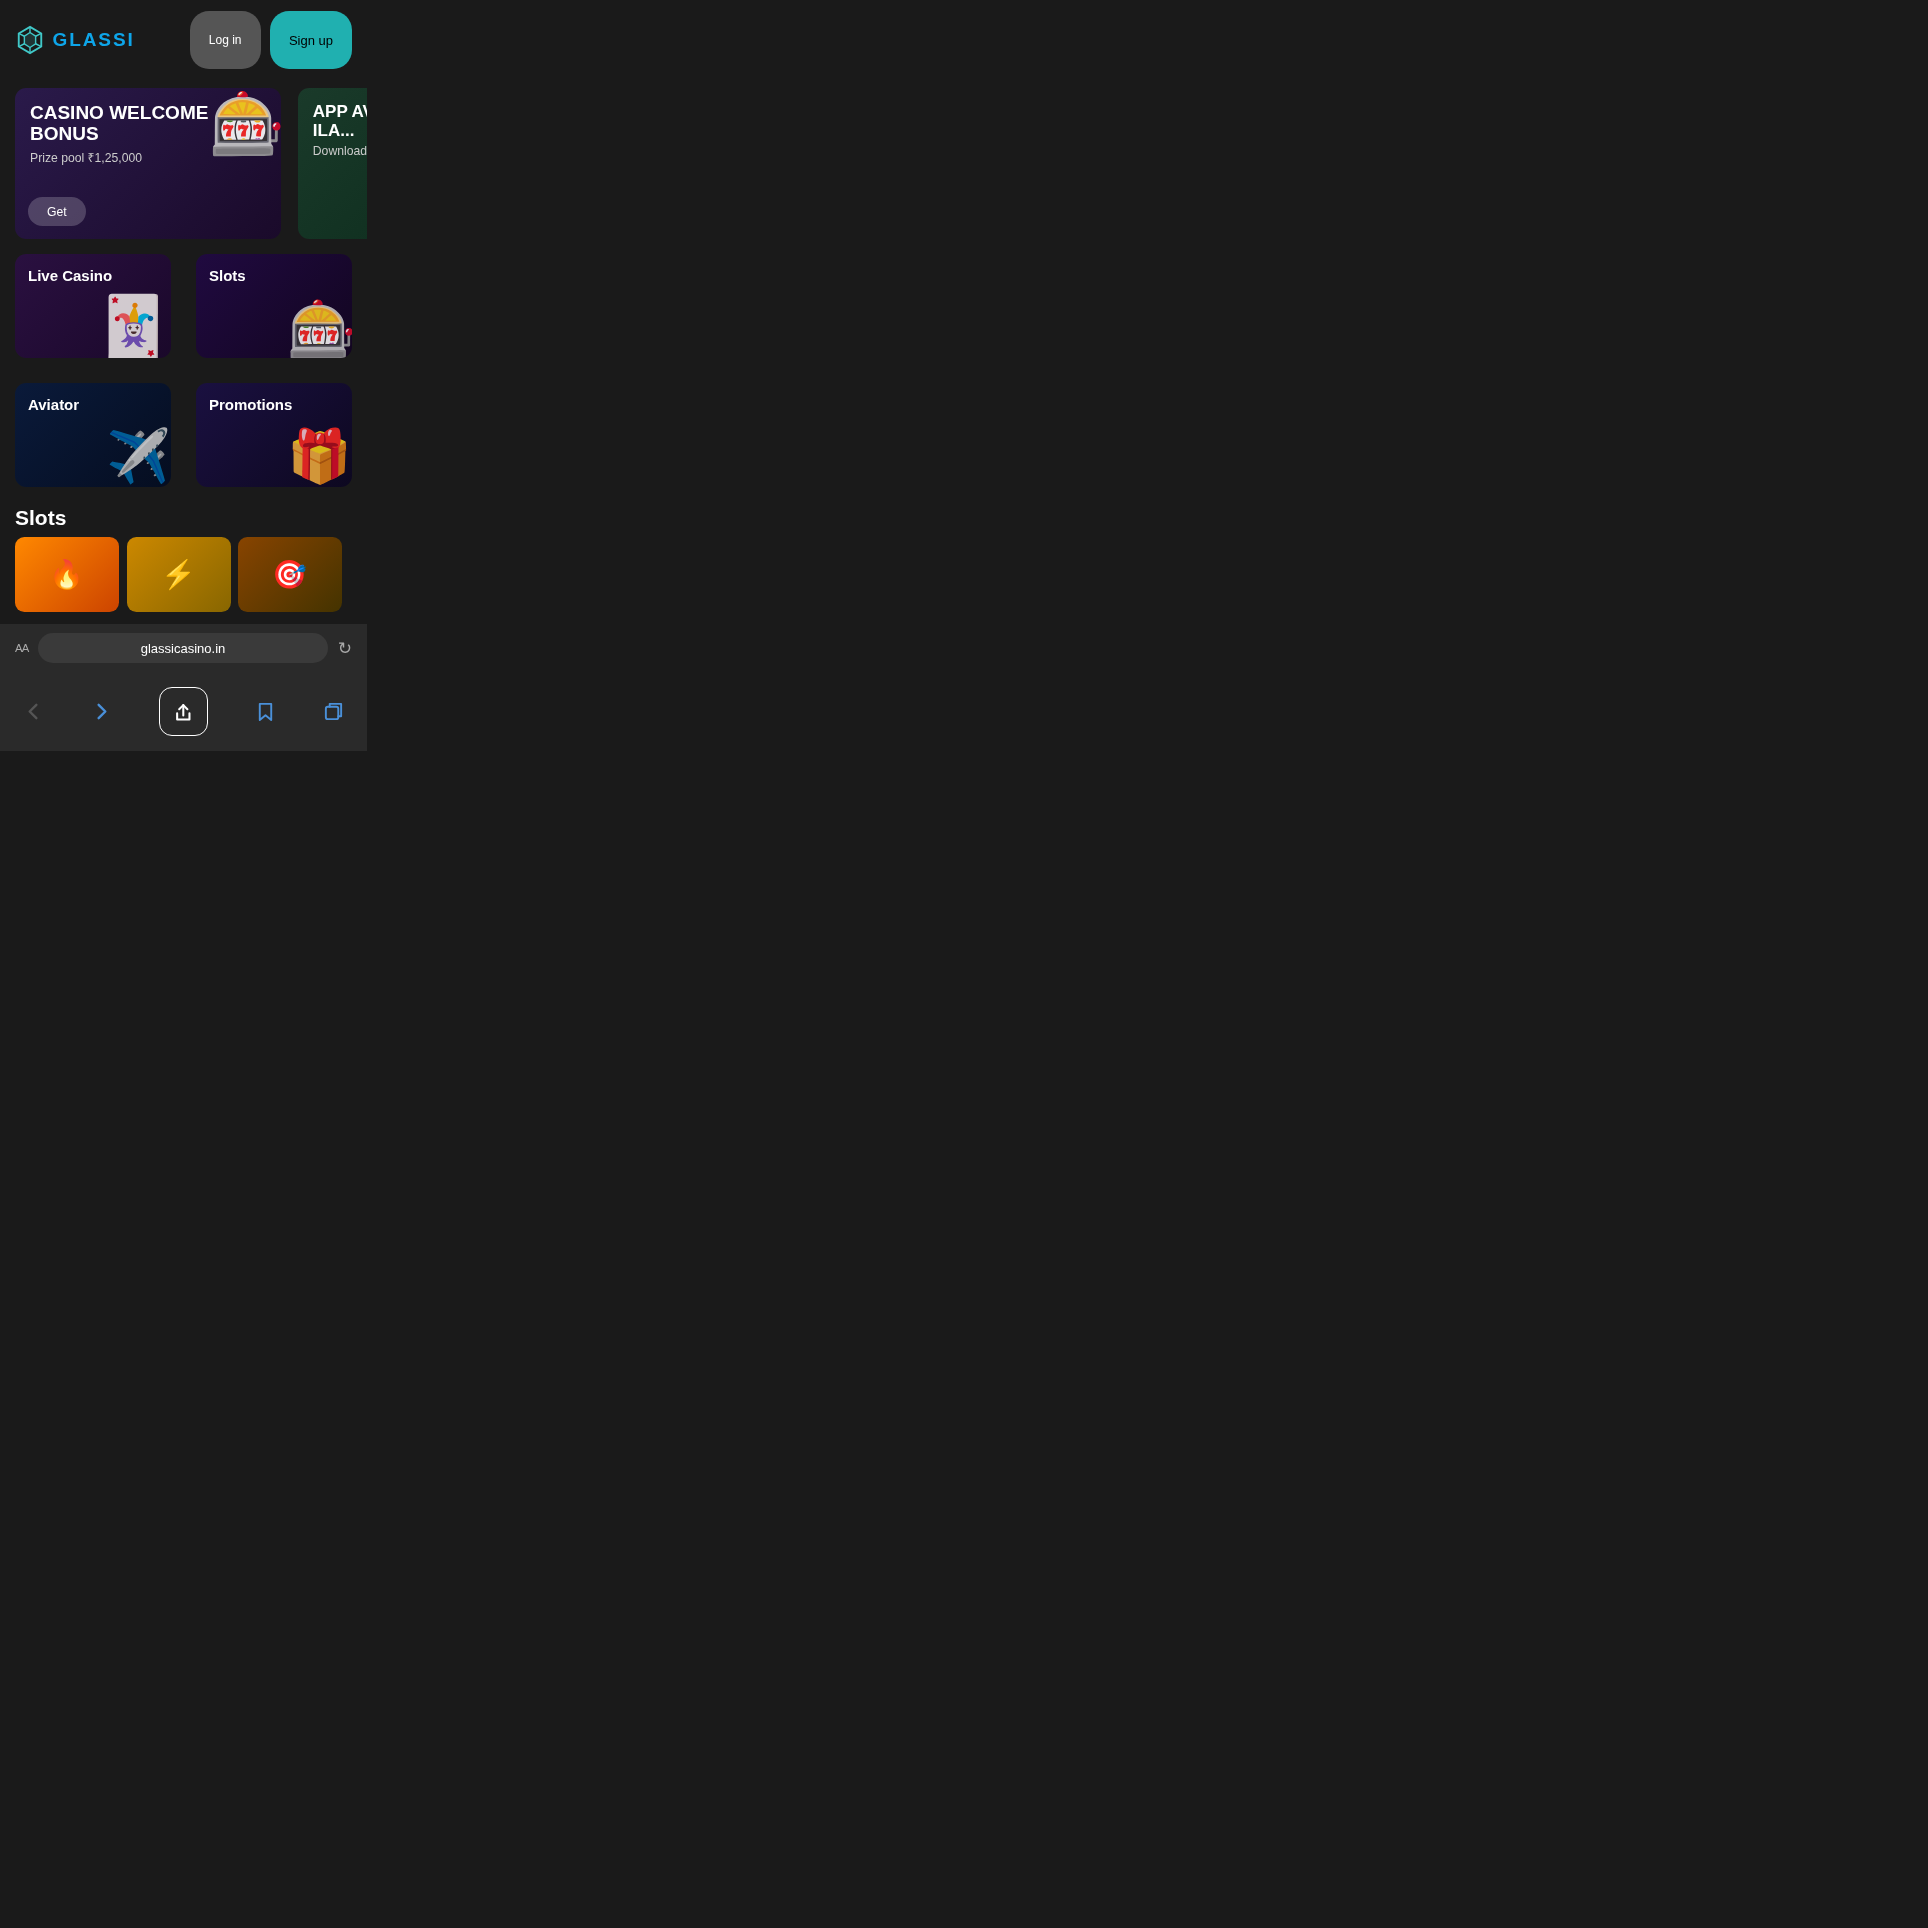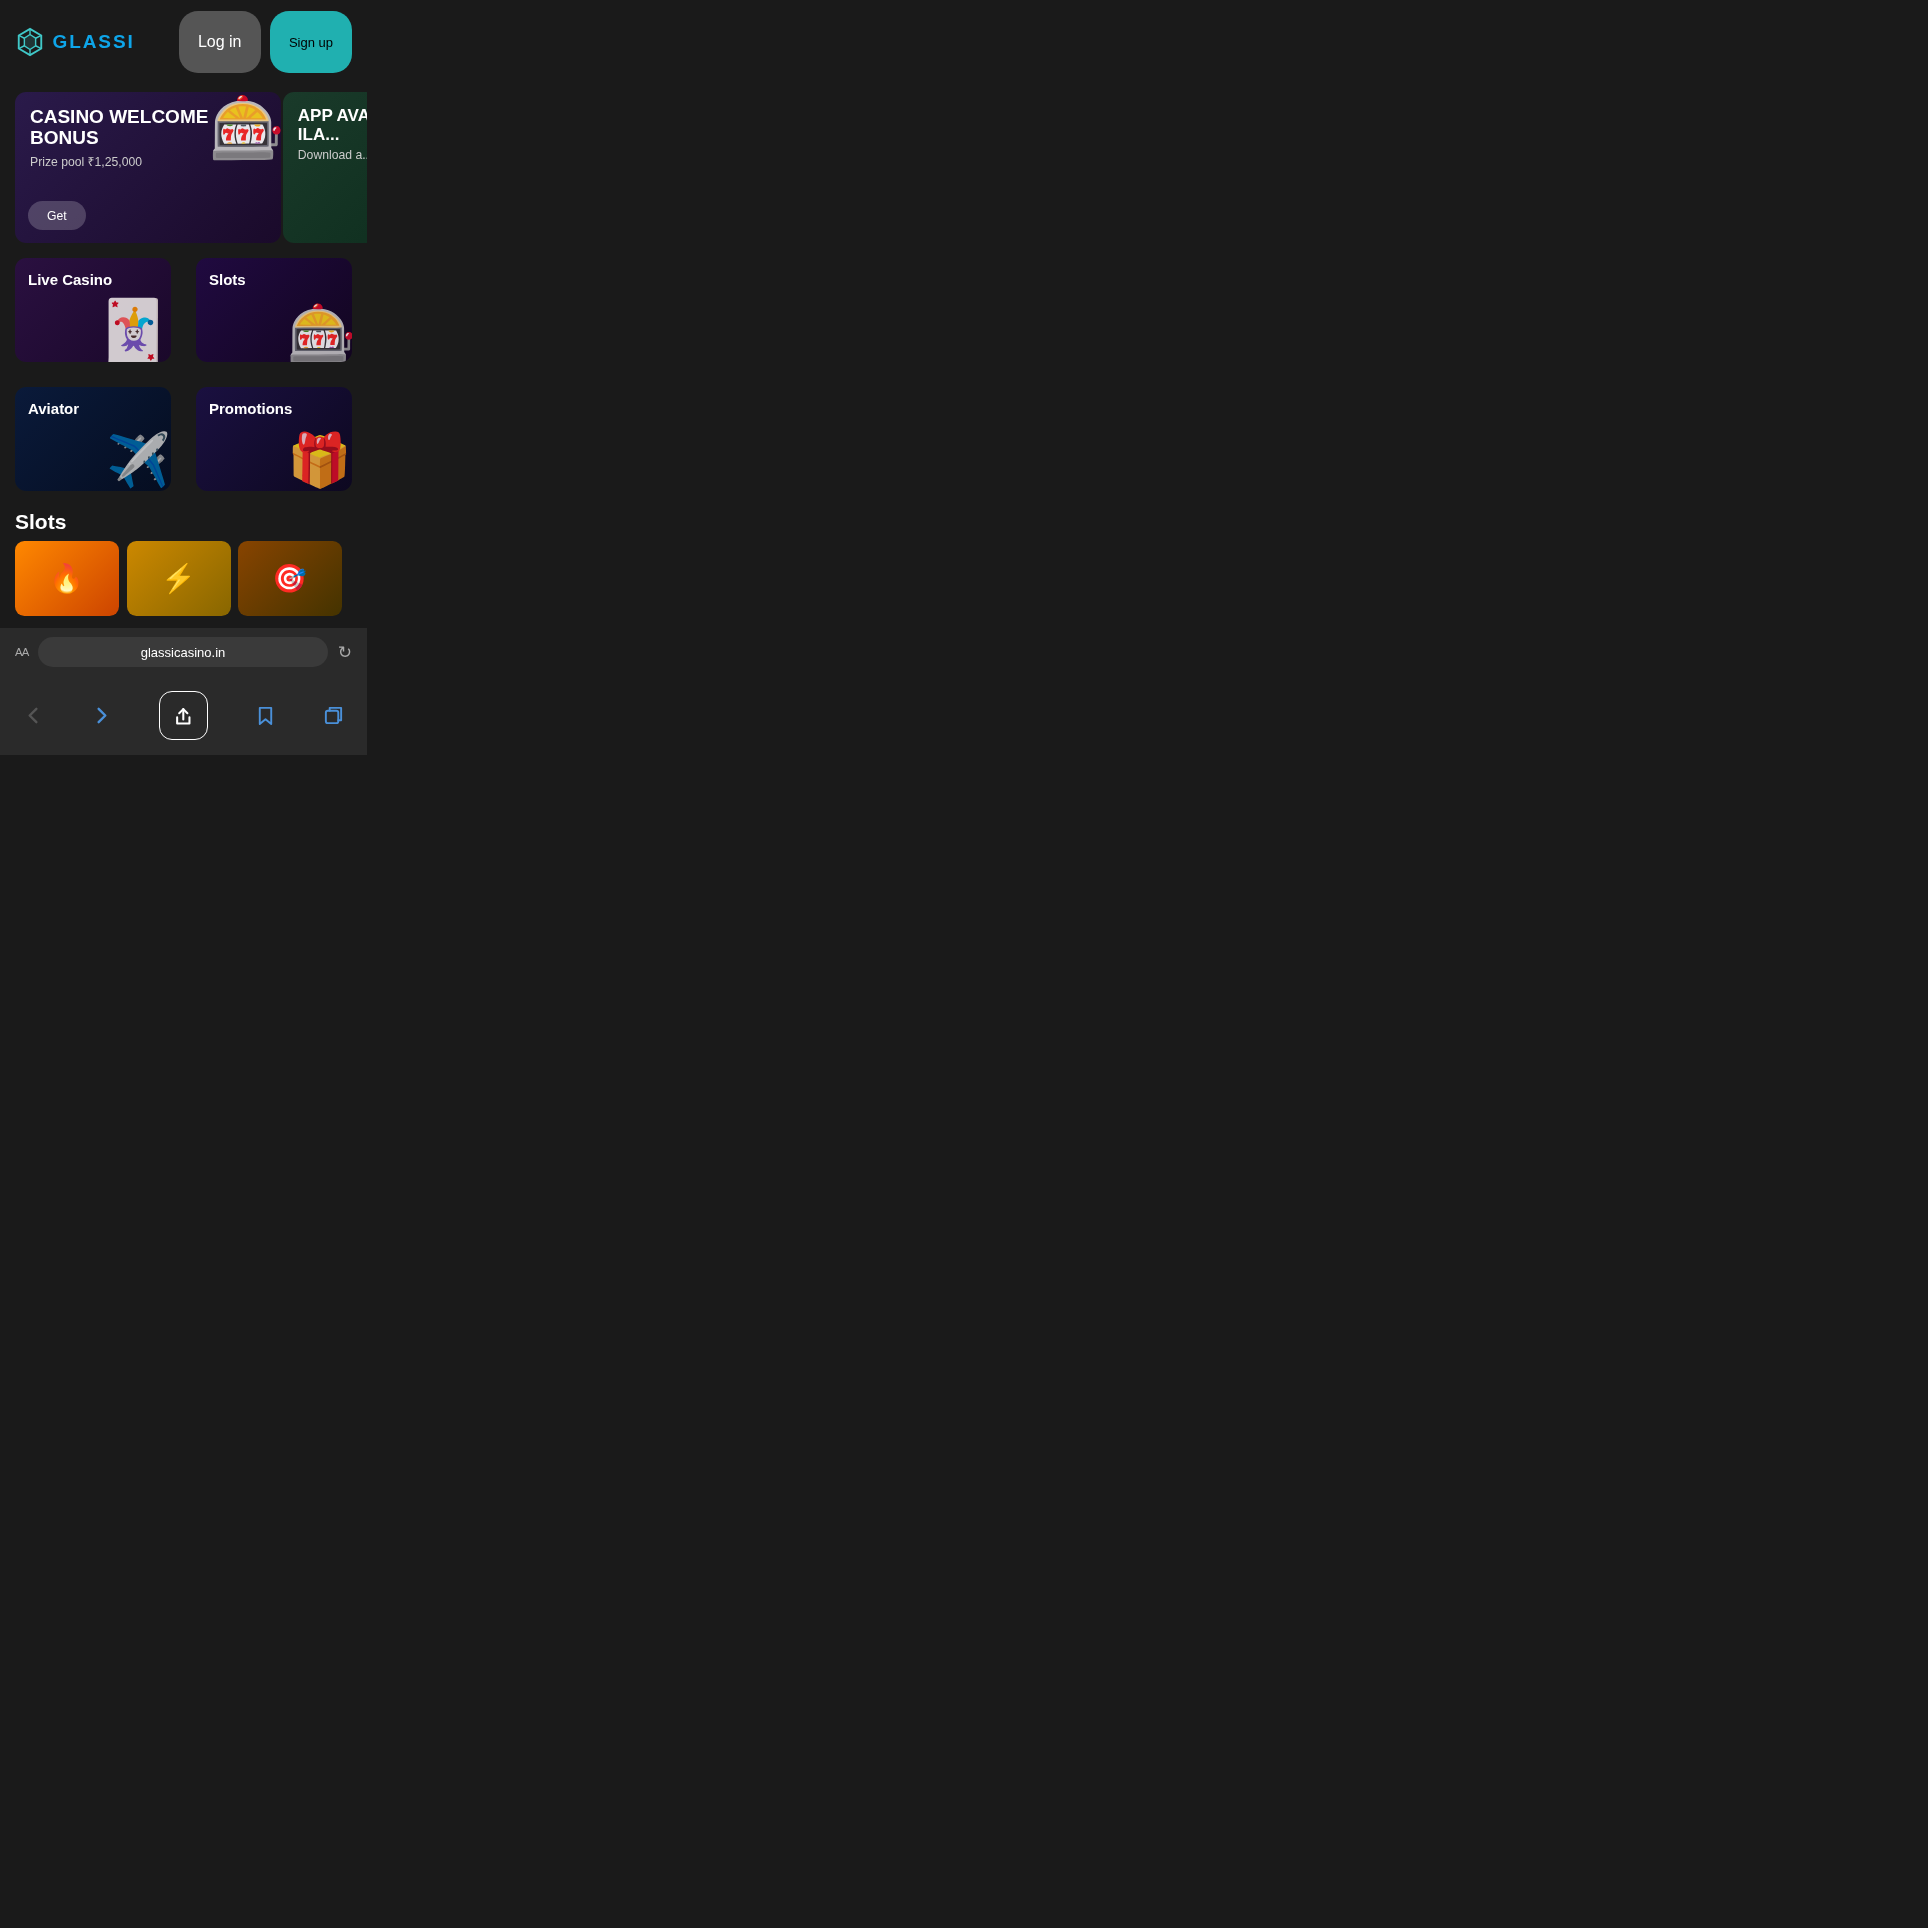--- a/index.html
+++ b/index.html
@@ -45,38 +45,38 @@
       display: flex;
       gap: 9.4px;
     }
 
     .btn-login {
       background: #555;
       color: white;
       border: none;
       border-radius: 19px;
       padding: 22px 19px;
-      font-size: 16px;
+      font-size: 12px;
       cursor: pointer;
     }
 
     .btn-signup {
       background: #20b0b0;
       color: #000000;
       border: none;
       border-radius: 19px;
       padding: 7.5px 19px;
       font-size: 13px;
       cursor: pointer;
     }
 
     
     .banner-container {
       display: flex;
-      gap: 2px;
+      gap: 17px;
       padding: 7.5px 15px;
       overflow: hidden;
     }
 
     .banner-casino {
       background: linear-gradient(135deg, #2a1a4a 0%, #1a0a2a 100%);
       border-radius: 11.3px;
       padding: 15px;
       flex: 0 0 calc(80% - 3.8px);
       position: relative;

